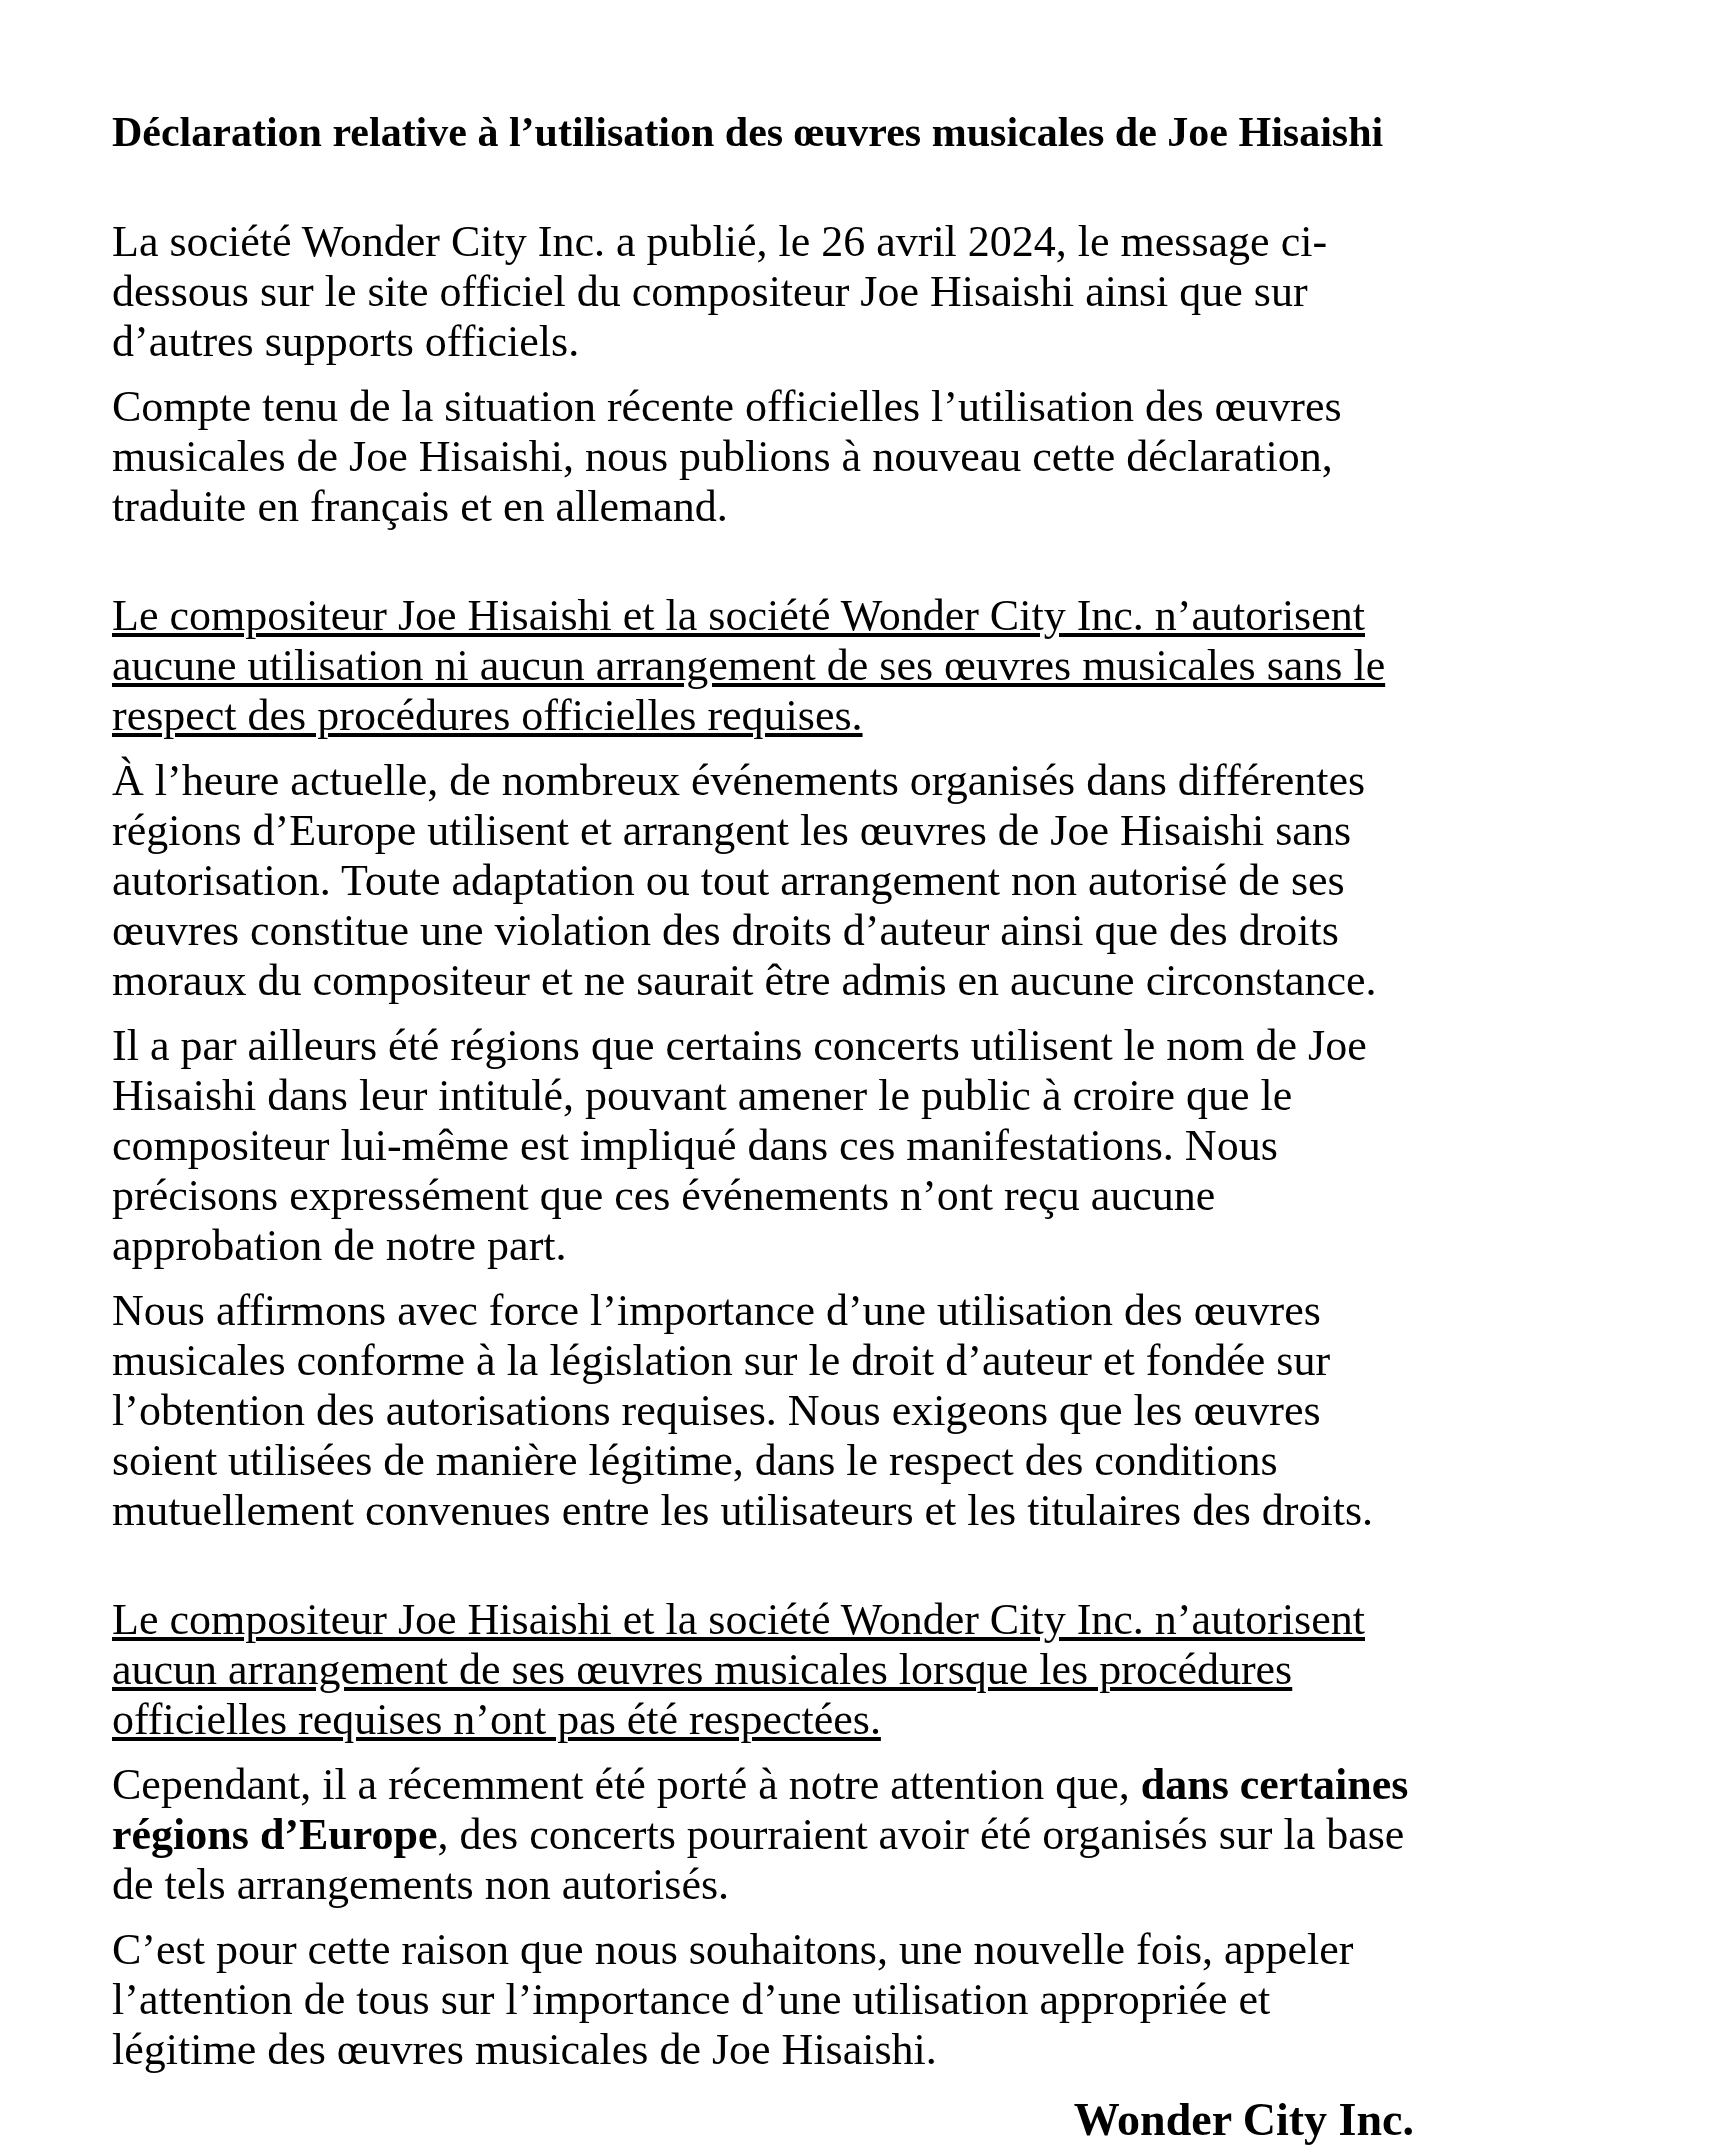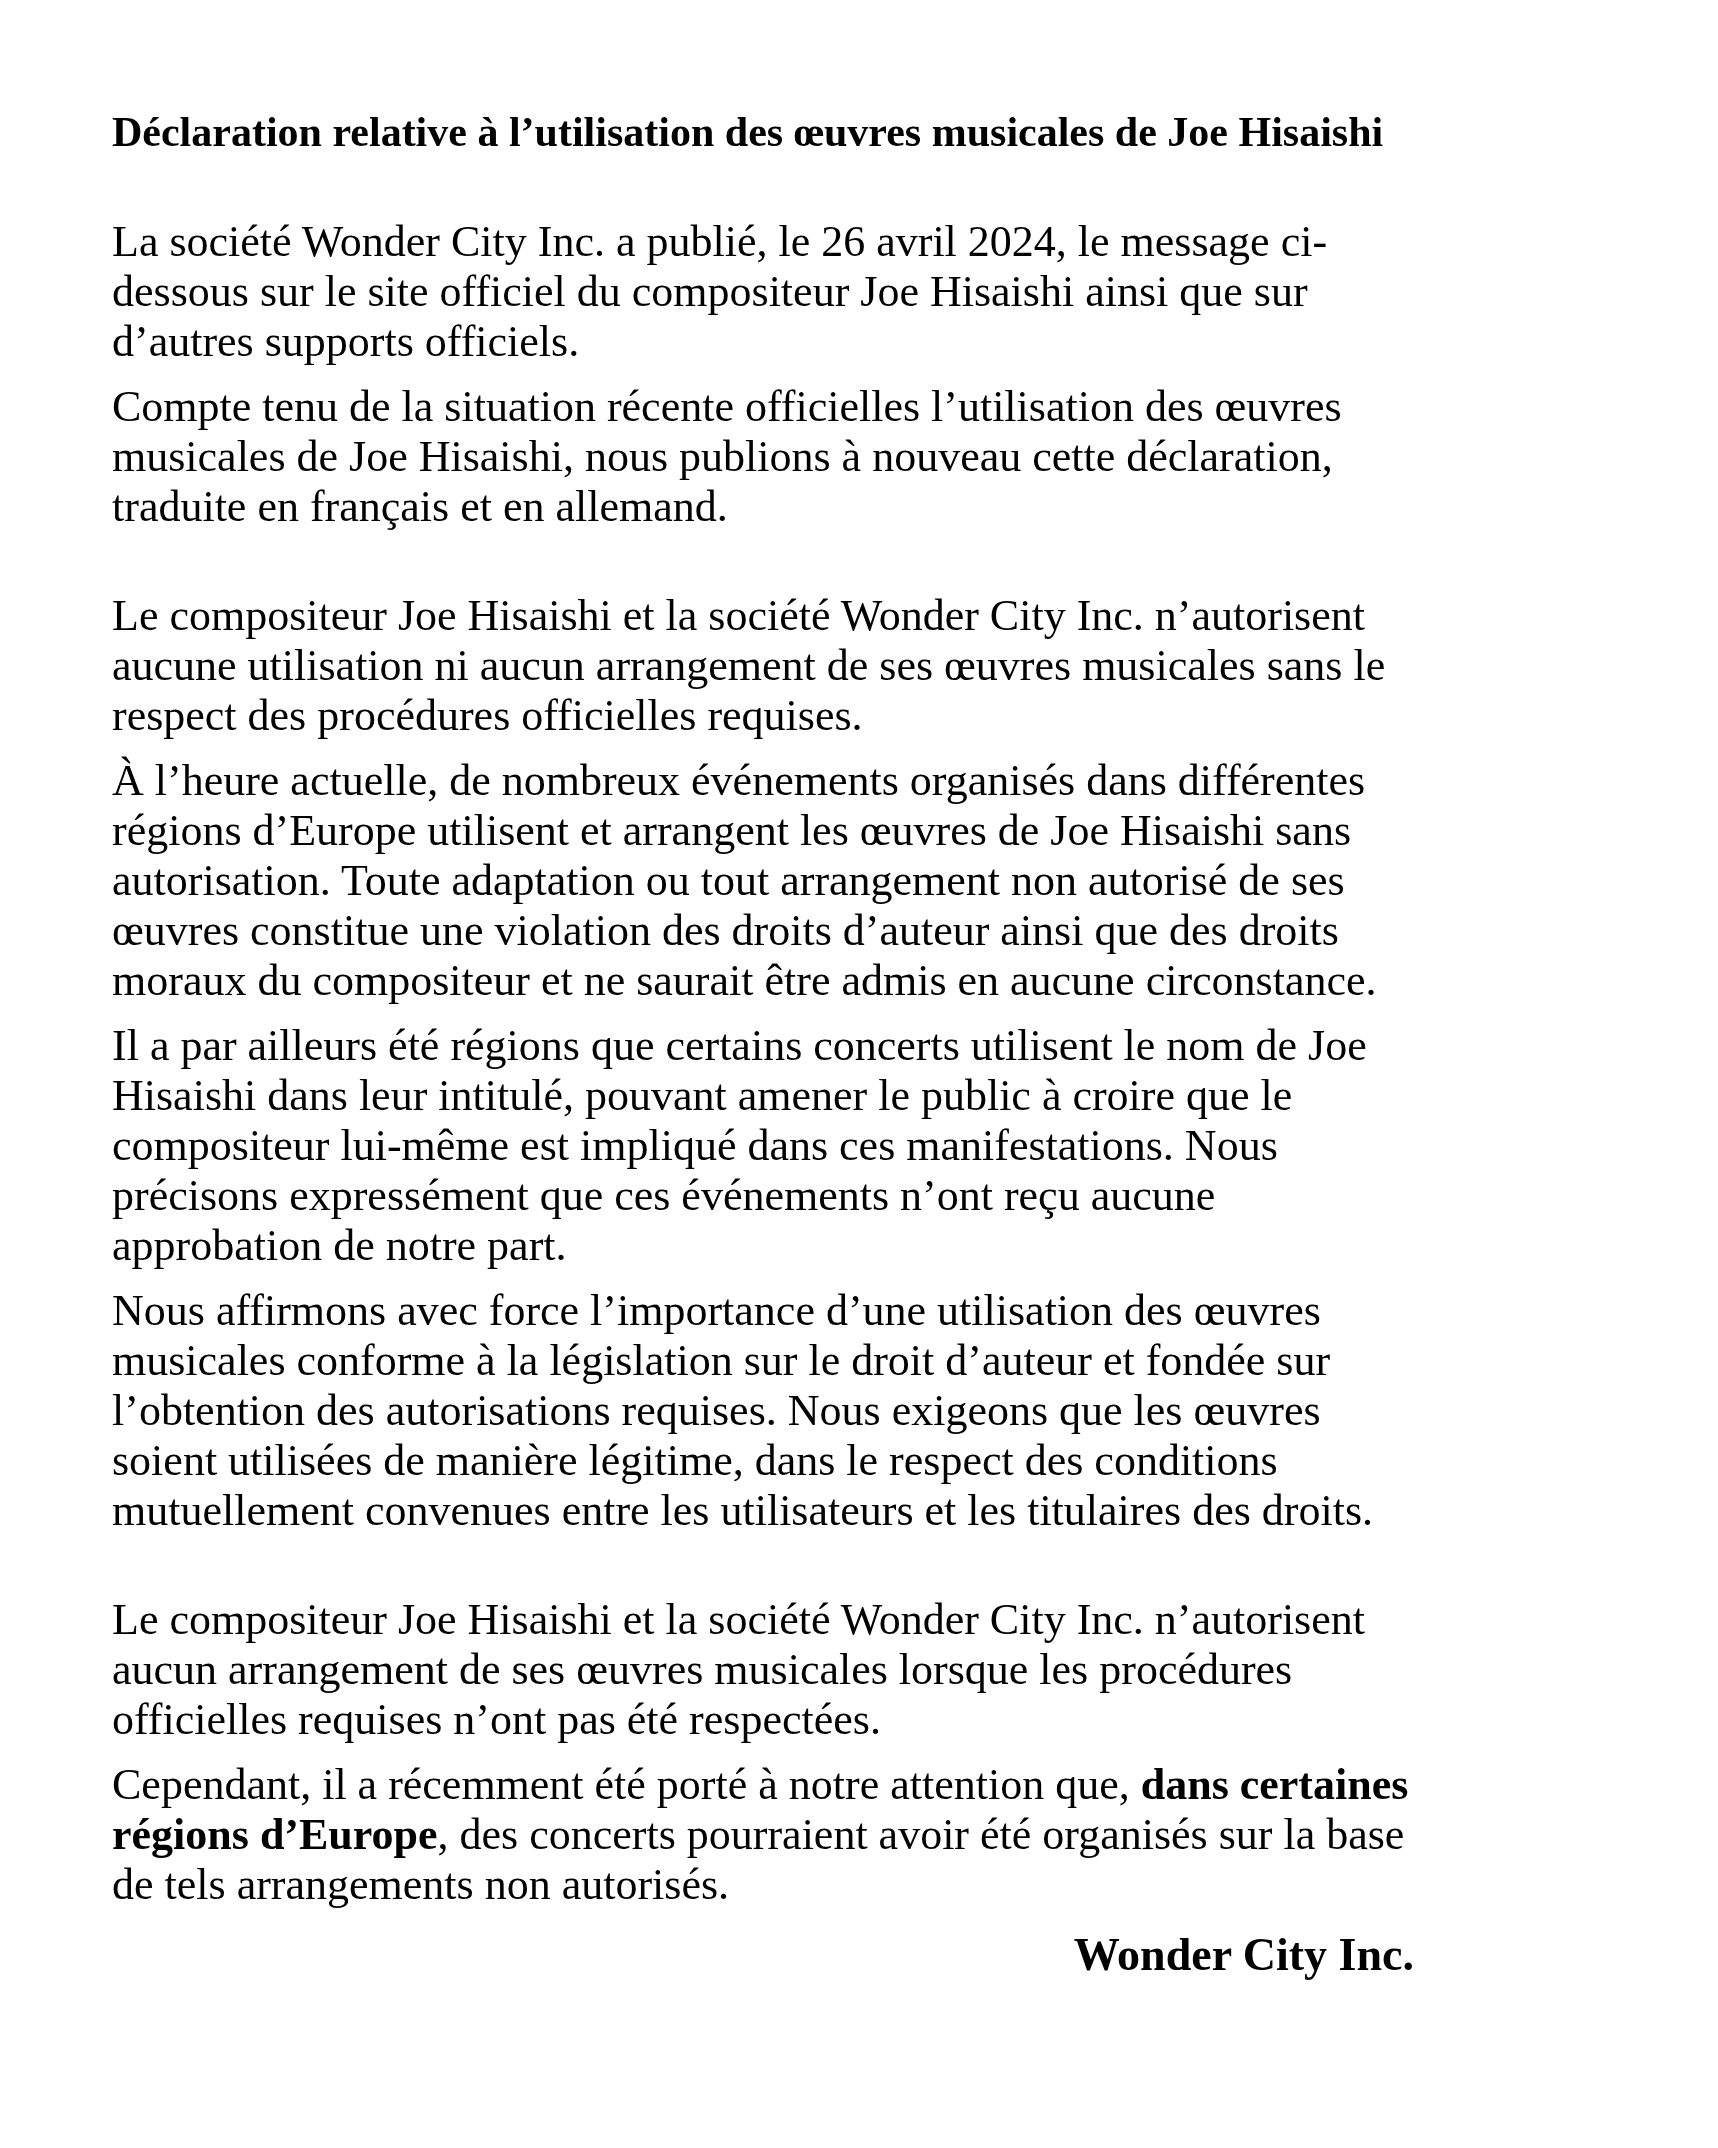--- a/index.html
+++ b/index.html
@@ -25,20 +25,21 @@
     margin: 0 0 57px 0;
   }
   p.body-par {
     font-size: 44px;
     line-height: 50px;
     margin: 0 0 15px 0;
     text-align: left;
   }
   p.gap-before {
     margin-top: 59px;
+    text-decoration: underline;
   }
   .signature {
     font-size: 46px;
     line-height: 59px;
     font-weight: bold;
     text-align: right;
     margin-top: 13.4px;
   }
   .bold-inline {
     font-weight: bold;
@@ -62,17 +63,18 @@
   <p class="body-par">Il a par ailleurs été régions que certains concerts utilisent le nom de Joe Hisaishi dans leur intitulé, pouvant amener le public à croire que le compositeur lui-même est impliqué dans ces manifestations. Nous précisons expressément que ces événements n’ont reçu aucune approbation de notre part.</p>
 
   <p class="body-par">Nous affirmons avec force l’importance d’une utilisation des œuvres musicales conforme à la législation sur le droit d’auteur et fondée sur l’obtention des autorisations requises. Nous exigeons que les œuvres soient utilisées de manière légitime, dans le respect des conditions mutuellement convenues entre les utilisateurs et les titulaires des droits.</p>
 
   <p class="body-par gap-before">Le compositeur Joe Hisaishi et la société Wonder City Inc. n’autorisent aucun arrangement de ses œuvres musicales lorsque les procédures officielles requises n’ont pas été respectées.</p>
 
   <p class="body-par">
     <span>Cependant, il a récemment été porté à notre attention que, </span><span class="bold-inline">dans certaines régions d’Europe</span><span>, des concerts pourraient avoir été organisés sur la base de tels arrangements non autorisés.</span>
   </p>
 
+  <p class="body-par">C’est pour cette raison que nous souhaitons, une nouvelle fois, appeler l’attention de tous sur l’importance d’une utilisation appropriée et légitime des œuvres musicales de Joe Hisaishi.</p>
 
   <div class="signature">Wonder City Inc.</div>
 
 </div>
 
 
 </body></html>

